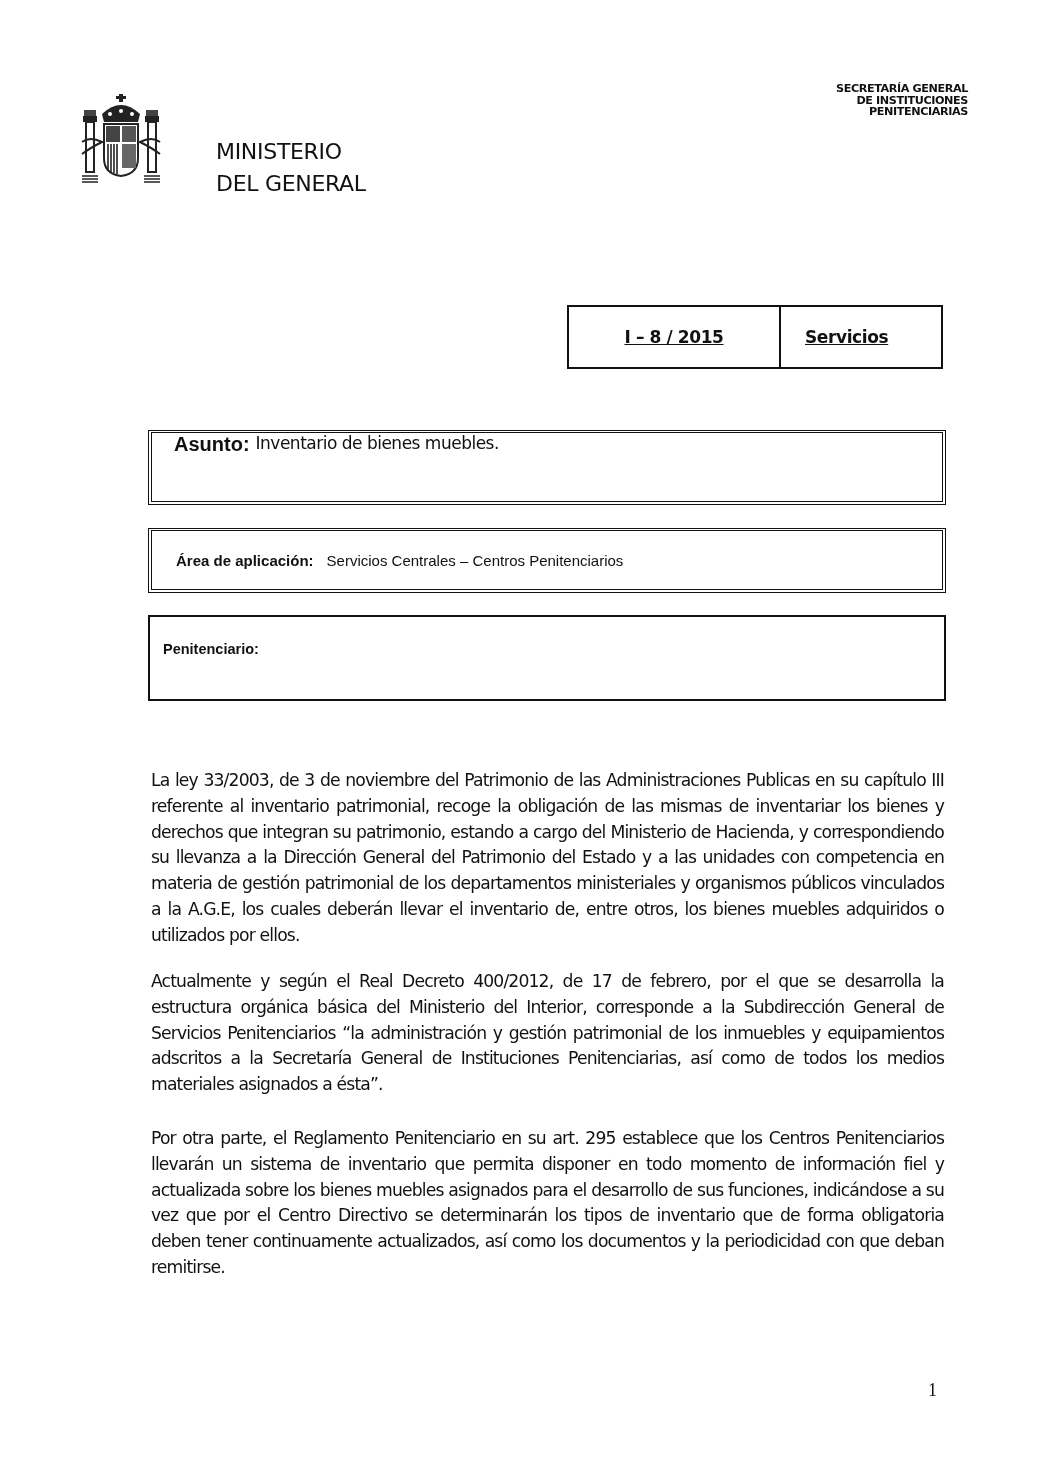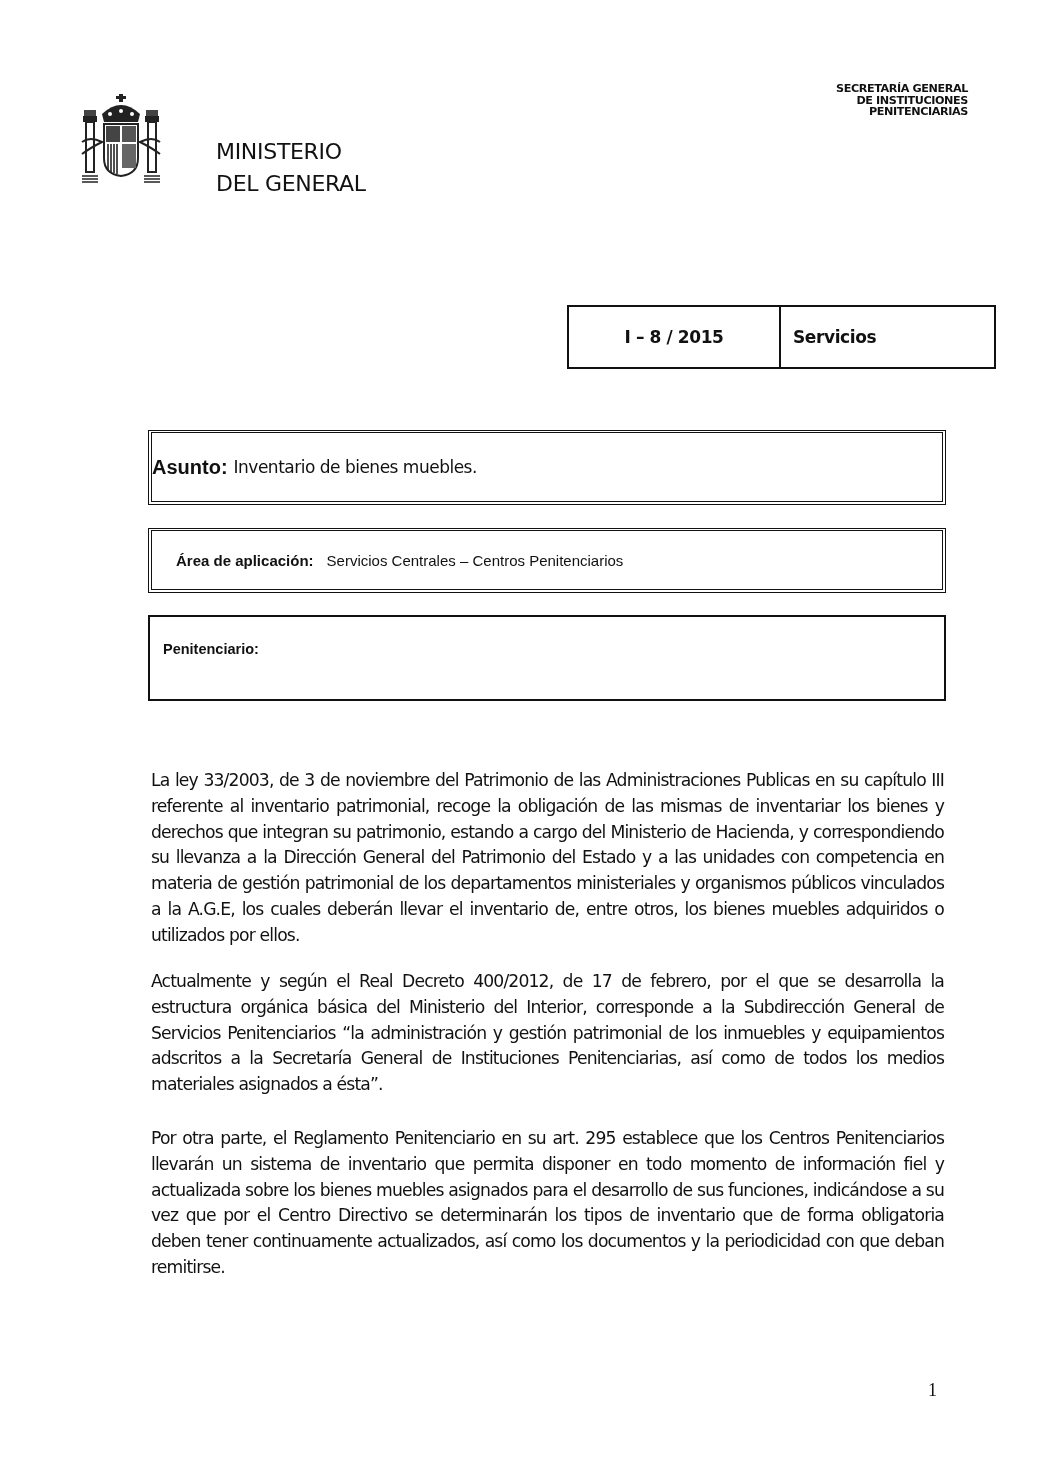--- a/index.html
+++ b/index.html
@@ -5,29 +5,29 @@
   html, body { margin: 0; padding: 0; background: #ffffff; }
   body { width: 1038px; height: 1466px; position: relative; overflow: hidden; color: #111; font-family: "Liberation Sans", sans-serif; }
   .abs { position: absolute; }
 
   
   .crest { left: 80px; top: 92px; width: 82px; height: 92px; }
   .ministry { left: 216px; top: 136px; font-size: 22px; line-height: 32px; color: #111; font-family: "DejaVu Sans", sans-serif; letter-spacing: -0.3px; }
   .secretaria { left: 836px; top: 83px; font-size: 11.2px; line-height: 11.5px; font-weight: bold; font-family: "DejaVu Sans", sans-serif; letter-spacing: -0.4px; text-align: right; }
 
   
-  .refbox { left: 567px; top: 305px; width: 429px; height: 64px; border: 2px solid #111; display: flex; box-sizing: border-box; }
+  .refbox { left: 567px; top: 305px; width: 376px; height: 64px; border: 2px solid #111; display: flex; box-sizing: border-box; text-decoration: underline; }
   .refbox .cell { display: flex; align-items: center; font-weight: bold; font-size: 17px; font-family: "DejaVu Sans", sans-serif; letter-spacing: -0.4px; }
   .refbox .code { width: 210px; justify-content: center; border-right: 2px solid #111; }
-  .refbox .cat { flex: 1; padding-left: 12px; }
+  .refbox .cat { flex: 1; padding-left: 24px; }
 
   
   .frame { left: 148px; width: 798px; box-sizing: border-box; border: 1px solid #111; box-shadow: 0 0 0 2px #fff, 0 0 0 3px #111; }
   .frame-double { border-left: 4px double #111; border-right: 4px double #111; border-top: 3px double #111; border-bottom: 4px double #111; box-shadow: none; }
-  .asunto { top: 430px; height: 75px; display: flex; align-items: center; }
+  .asunto { top: 430px; height: 75px; display: flex; padding-left: 22px; }
   .asunto .lbl { font-weight: bold; font-size: 20px; font-family: "Liberation Sans", sans-serif; }
   .asunto .val { font-size: 17px; margin-left: 6px; font-family: "DejaVu Sans", sans-serif; letter-spacing: -0.5px; }
   .area { top: 528px; height: 65px; display: flex; align-items: center; padding-left: 24px; font-size: 15px; font-family: "Liberation Sans", sans-serif; }
   .area .lbl { font-weight: bold; }
   .area .val { margin-left: 13px; }
   .desc { top: 615px; height: 86px; border: 2px solid #111; box-shadow: none; font-size: 14.5px; font-family: "Liberation Sans", sans-serif; }
   .desc .lbl { position: absolute; left: 13px; top: 24px; font-weight: bold; }
   .desc .val { position: absolute; left: 151px; top: 24px; width: 625px; line-height: 18px; text-align: justify; }
 
   

